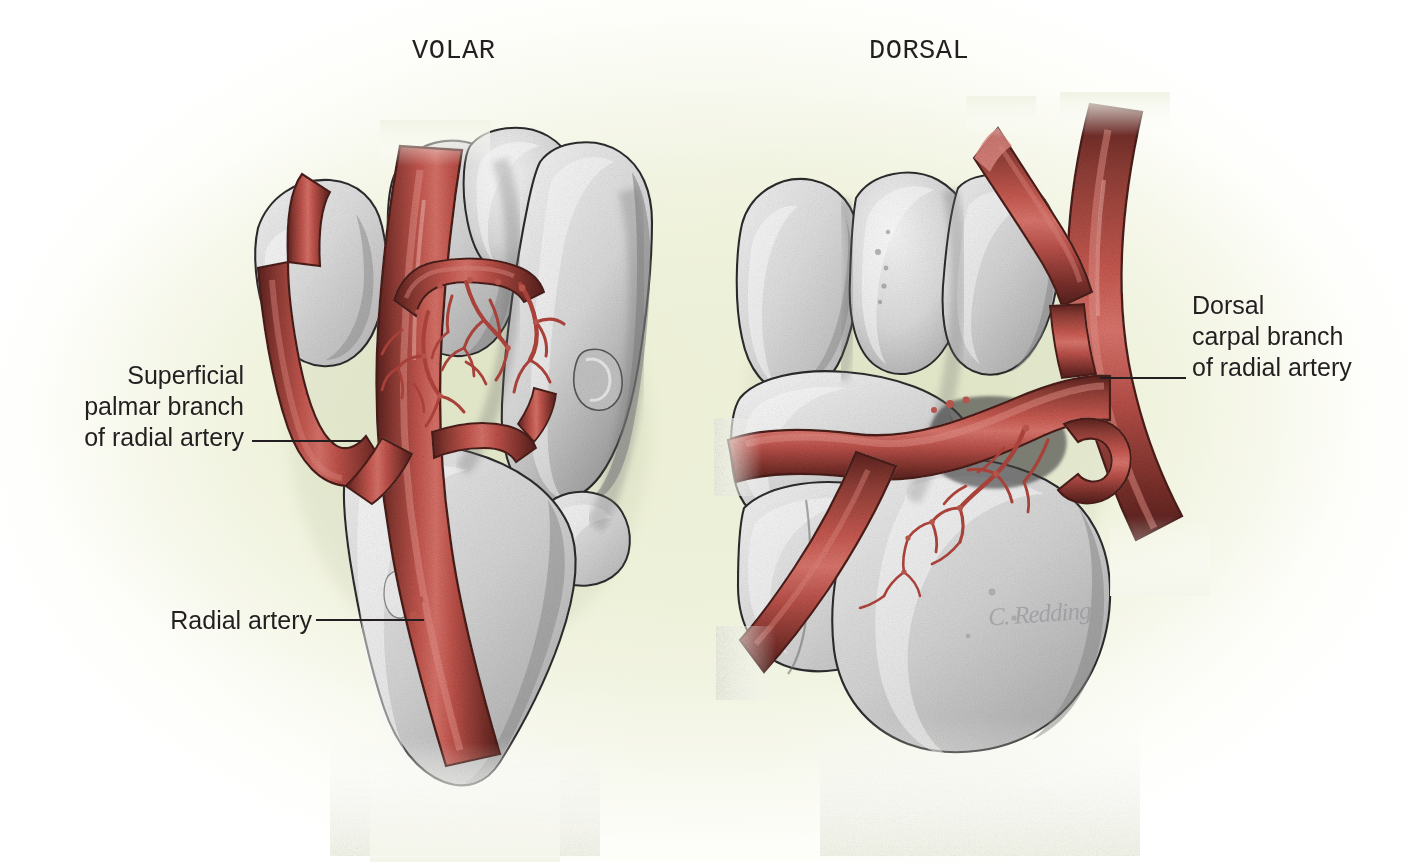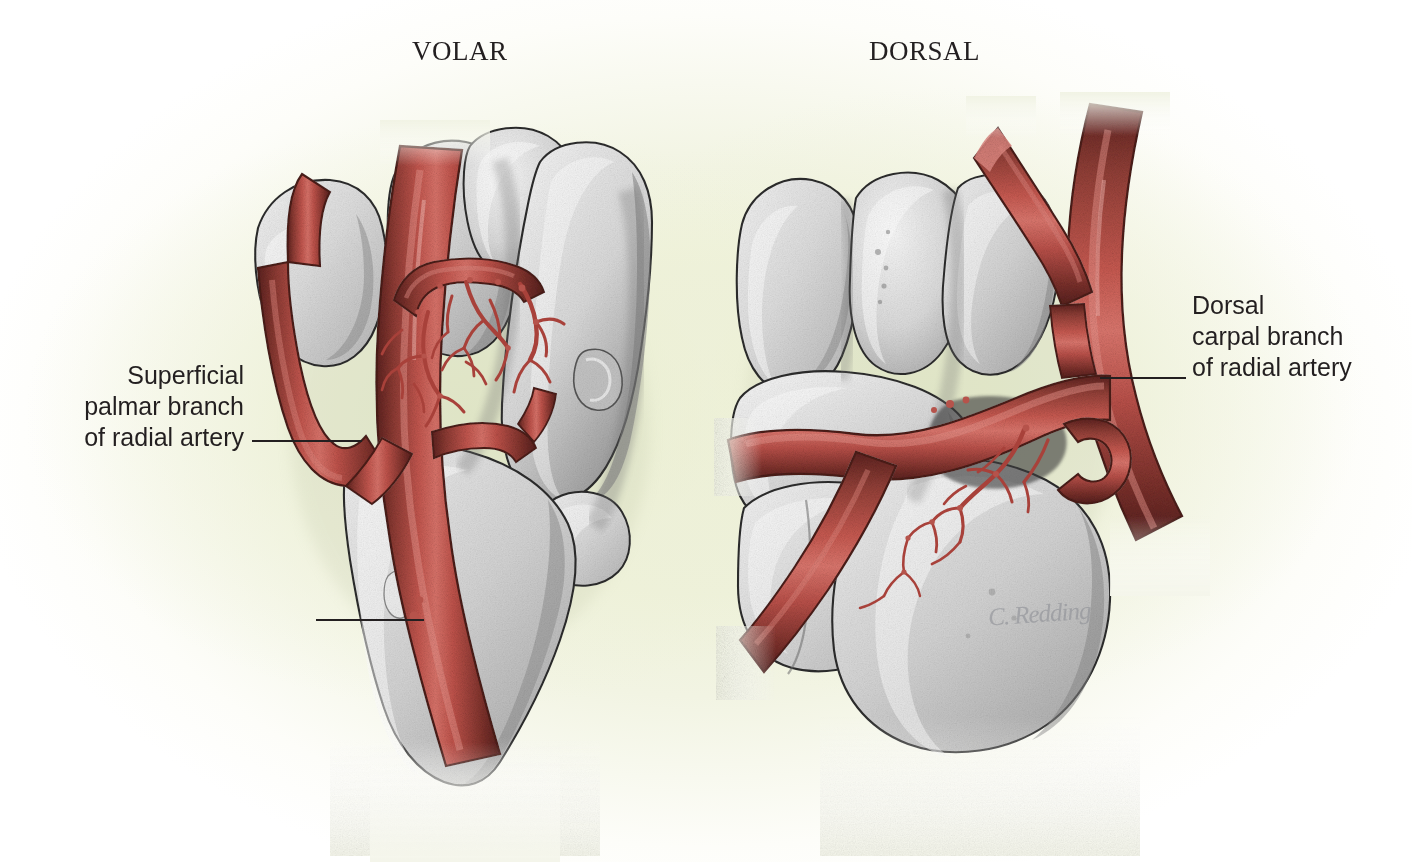--- a/index.html
+++ b/index.html
@@ -15,21 +15,21 @@
             #fdfdf9 86%, #ffffff 100%);}
   .wash2{position:absolute;inset:0;
         background:
           radial-gradient(ellipse 40% 44% at 33% 48%,
             rgba(232,238,206,.85) 0%, rgba(238,241,216,.45) 45%, rgba(255,255,255,0) 78%),
           radial-gradient(ellipse 38% 46% at 67% 46%,
             rgba(232,238,206,.85) 0%, rgba(238,241,216,.45) 45%, rgba(255,255,255,0) 78%);}
 
   
   .title{position:absolute;font-size:27px;letter-spacing:.5px;color:#231f20;
-         font-family:Liberation Serif, serif;white-space:nowrap;}
+         font-family:Liberation Mono, monospace;white-space:nowrap;}
 
   
   .label{position:absolute;font-size:25px;line-height:31px;color:#231f20;
          font-family:"Liberation Sans", sans-serif;white-space:pre;}
   .label.right-al{text-align:right;}
   .label.left-al{text-align:left;}
 
   svg.art{position:absolute;left:0;top:0;width:1412px;height:862px;overflow:visible;}
 
   .sig{position:absolute;font-family:"Liberation Serif", serif;
@@ -495,20 +495,21 @@
   </svg>
 
   <div class="title" style="left:412px; top:36px;">VOLAR</div>
 
   <div class="title" style="left:869px; top:36px;">DORSAL</div>
 
   <div class="label right-al" style="right:1168px; top:360px; width:260px;">Superficial
 palmar branch
 of radial artery</div>
 
+  <div class="label right-al" style="right:1100px; top:605px; width:260px;">Radial artery</div>
 
   <div class="label left-al" style="left:1192px; top:290px; width:230px;">Dorsal
 carpal branch
 of radial artery</div>
 
   <div class="sig" style="left:988px; top:600px;">C. Redding</div>
 
 </div>
 
 </body></html>

